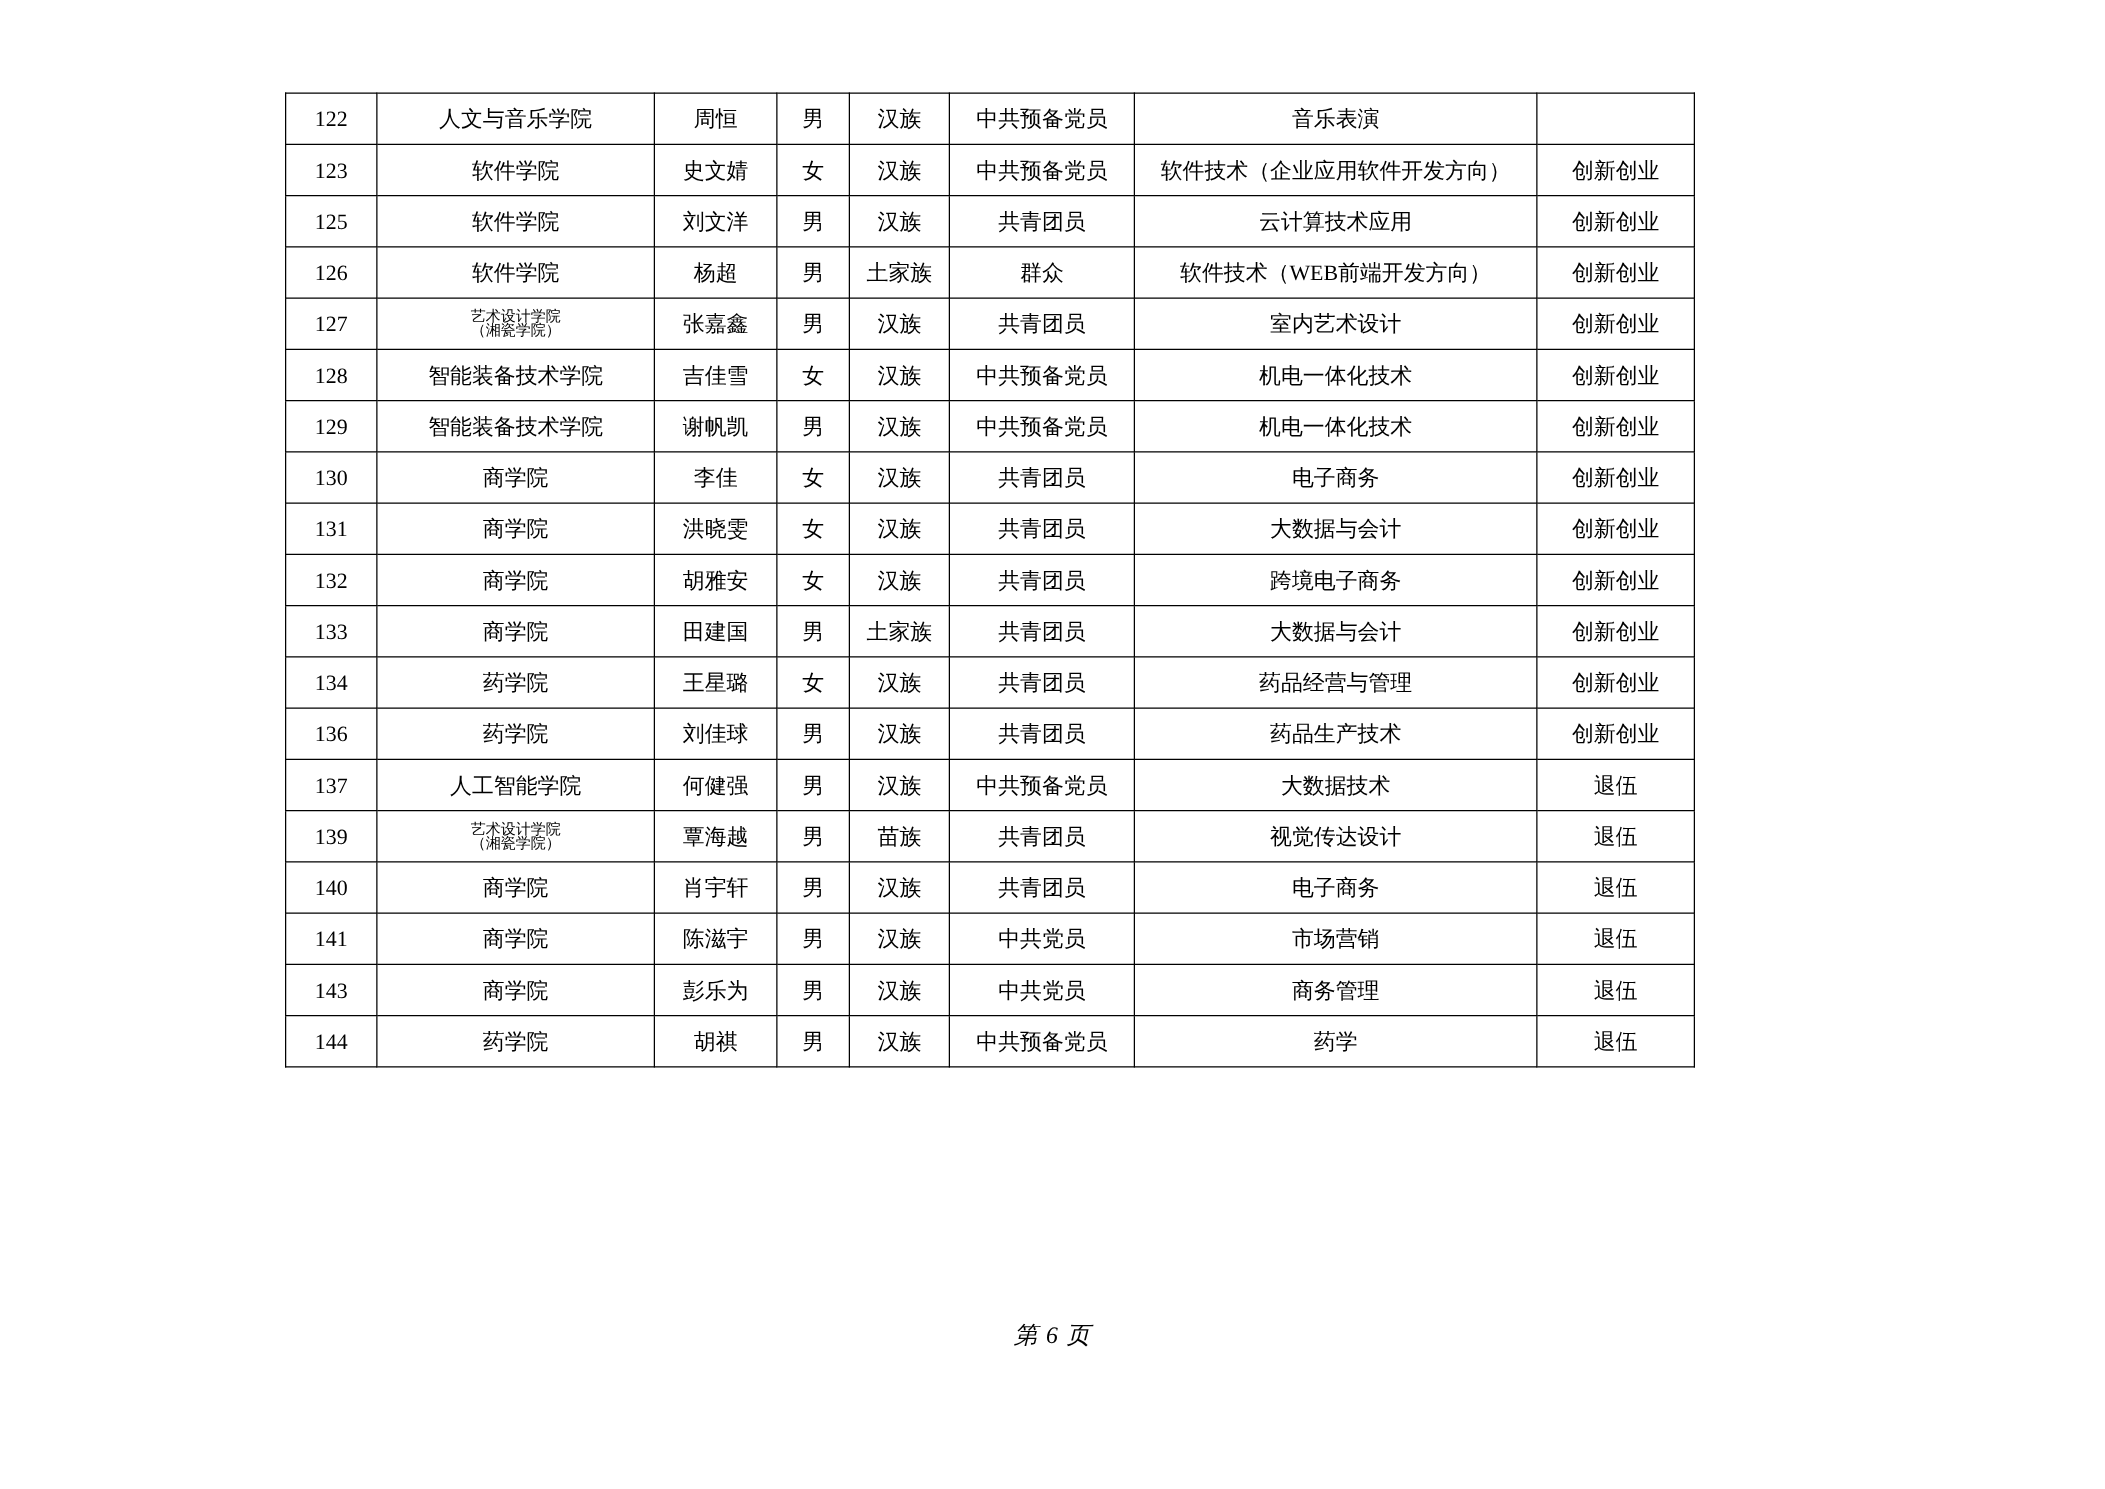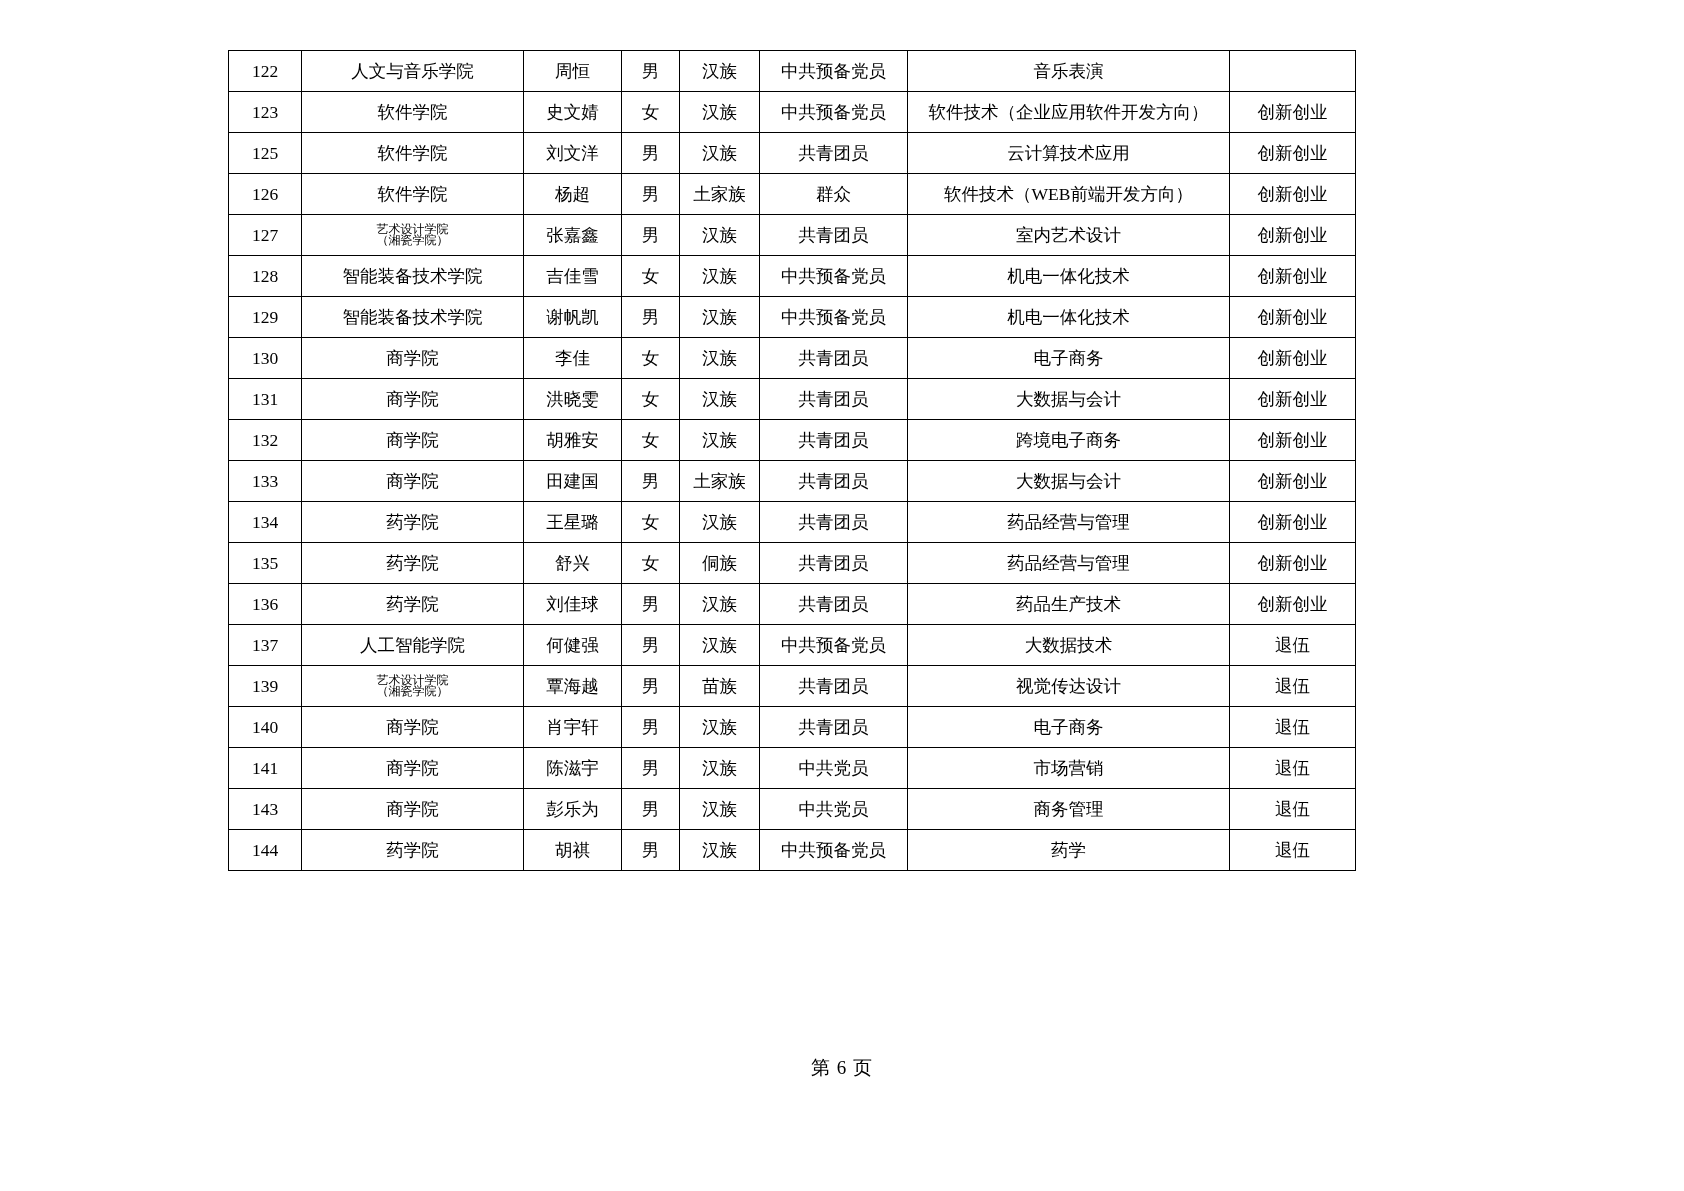--- a/index.html
+++ b/index.html
@@ -23,20 +23,21 @@
   .table-wrap {
     position: absolute;
     left: 228px;
     top: 50px;
     width: 1127px;
   }
   table.roster {
     border-collapse: collapse;
     width: 100%;
     table-layout: fixed;
+    margin-top: 24px;
   }
   table.roster td {
     border: 1px solid #000000;
     text-align: center;
     vertical-align: middle;
     font-size: 17.5px;
     line-height: 1.15;
     padding: 0;
     height: 40px;
     white-space: nowrap;
@@ -61,20 +62,21 @@
   .two-line .l2 { display: block; margin-top: -2px; }
 
   .footer {
     position: absolute;
     left: 0;
     top: 1055px;
     width: 1684px;
     text-align: center;
     font-size: 19px;
     letter-spacing: 1px;
+    font-style: italic;
   }
 </style>
 </head>
 <body>
 
 <div class="page">
 
   <div class="table-wrap">
     <table class="roster">
       <colgroup>
@@ -207,30 +209,20 @@
             <td class="num">134</td>
             <td>药学院</td>
             <td>王星璐</td>
             <td>女</td>
             <td>汉族</td>
             <td>共青团员</td>
             <td>药品经营与管理</td>
             <td>创新创业</td>
           </tr>
           <tr>
-            <td class="num">135</td>
-            <td>药学院</td>
-            <td>舒兴</td>
-            <td>女</td>
-            <td>侗族</td>
-            <td>共青团员</td>
-            <td>药品经营与管理</td>
-            <td>创新创业</td>
-          </tr>
-          <tr>
             <td class="num">136</td>
             <td>药学院</td>
             <td>刘佳球</td>
             <td>男</td>
             <td>汉族</td>
             <td>共青团员</td>
             <td>药品生产技术</td>
             <td>创新创业</td>
           </tr>
           <tr>

